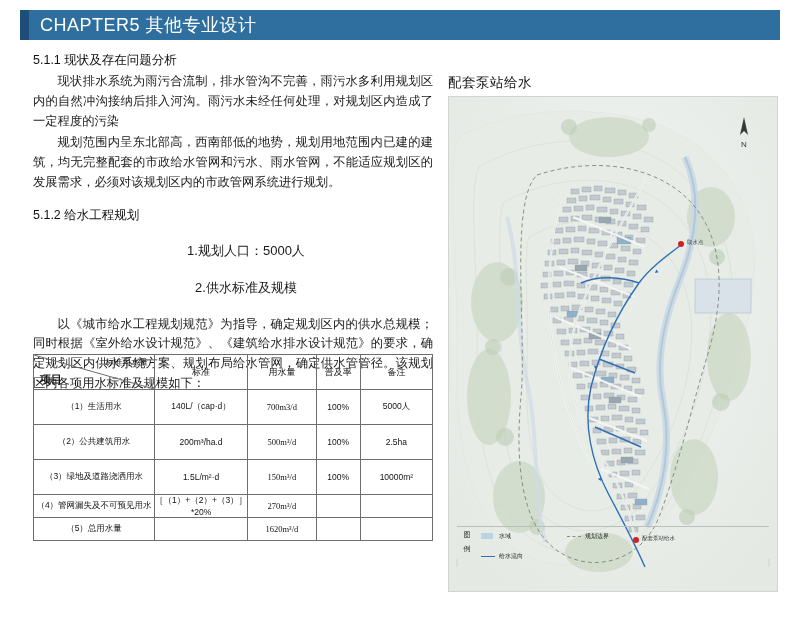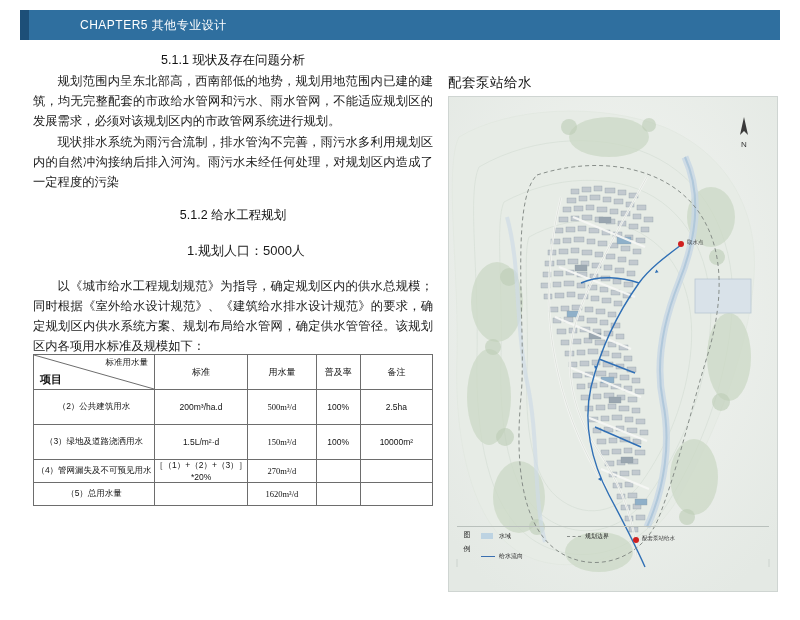--- a/index.html
+++ b/index.html
@@ -40,45 +40,43 @@
     height: 30px;
     background: #1d4f78;
   }
   .header-title {
     position: absolute;
     left: 20px;
     top: 0;
     height: 30px;
     line-height: 30px;
     color: #ffffff;
-    font-size: 12px;
+    font-size: 18px;
     letter-spacing: 0.5px;
     white-space: nowrap;
-    margin-left: 40px;
   }
 
   
   .left-col {
     position: absolute;
     left: 33px;
     top: 52px;
     width: 400px;
   }
   .sec-title {
     font-size: 13.5px;
     font-weight: bold;
     color: #111;
     margin: 0 0 6px 0;
     letter-spacing: 0.3px;
   }
   .subsec-title {
     font-size: 12.5px;
     color: #111;
     margin: 0 0 3px 0;
-    text-align: center;
   }
   .para {
     font-size: 12.3px;
     line-height: 1.62;
     text-align: justify;
     margin: 0 0 1px 0;
     text-indent: 2em;
   }
   .list-item {
     font-size: 13px;
@@ -237,24 +235,25 @@
 <body>
 
 <div class="header">
   <div class="header-bar"></div>
   <div class="header-accent"></div>
   <div class="header-title">CHAPTER5 其他专业设计</div>
 </div>
 
 <div class="left-col">
   <div class="subsec-title">5.1.1 现状及存在问题分析</div>
+  <p class="para">现状排水系统为雨污合流制，排水管沟不完善，雨污水多利用规划区内的自然冲沟接纳后排入河沟。雨污水未经任何处理，对规划区内造成了一定程度的污染</p>
   <p class="para">规划范围内呈东北部高，西南部低的地势，规划用地范围内已建的建筑，均无完整配套的市政给水管网和污水、雨水管网，不能适应规划区的发展需求，必须对该规划区内的市政管网系统进行规划。</p>
-  <p class="para">现状排水系统为雨污合流制，排水管沟不完善，雨污水多利用规划区内的自然冲沟接纳后排入河沟。雨污水未经任何处理，对规划区内造成了一定程度的污染</p>
   <div class="subsec-title second">5.1.2 给水工程规划</div>
   <p class="list-item">1.规划人口：5000人</p>
+  <p class="list-item">2.供水标准及规模</p>
   <p class="para">以《城市给水工程规划规范》为指导，确定规划区内的供水总规模；同时根据《室外给水设计规范》、《建筑给水排水设计规范》的要求，确定规划区内供水系统方案、规划布局给水管网，确定供水管管径。该规划区内各项用水标准及规模如下：</p>
 </div>
 
 <div class="table-wrap">
   <table class="water-table">
     <tbody>
       <tr class="head">
         <td class="c1">
           <div class="diag-cell">
             <svg width="120" height="34" viewBox="0 0 120 34">
@@ -263,20 +262,27 @@
             <span class="diag-top">标准用水量</span>
             <span class="diag-bot">项目</span>
           </div>
         </td>
         <td class="c2">标准</td>
         <td class="c3">用水量</td>
         <td class="c4">普及率</td>
         <td class="c5">备注</td>
       </tr>
 
+      <tr>
+        <td class="c1">（1）生活用水</td>
+        <td class="c2">140L/（cap·d）</td>
+        <td class="c3">700m3/d</td>
+        <td class="c4">100%</td>
+        <td class="c5">5000人</td>
+      </tr>
 
       <tr>
         <td class="c1">（2）公共建筑用水</td>
         <td class="c2">200m³/ha.d</td>
         <td class="c3">500m³/d</td>
         <td class="c4">100%</td>
         <td class="c5">2.5ha</td>
       </tr>
 
       <tr>

